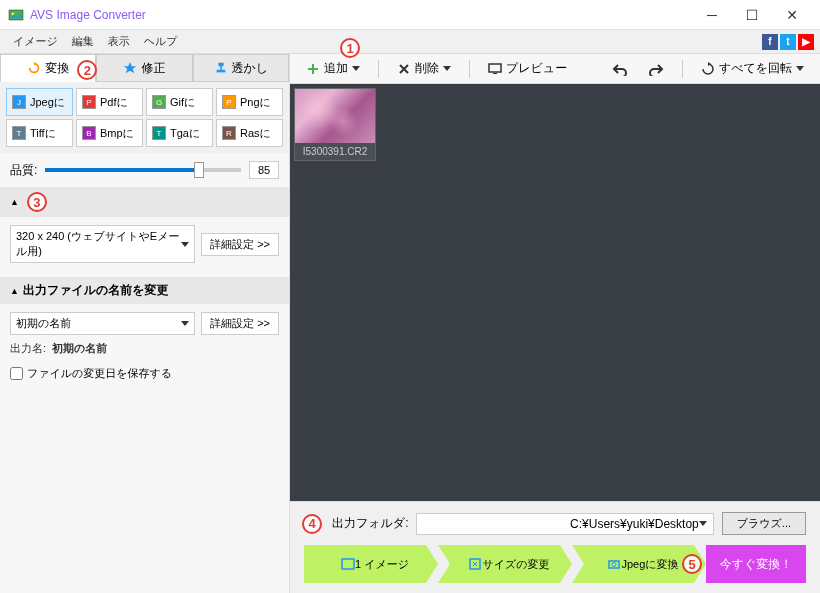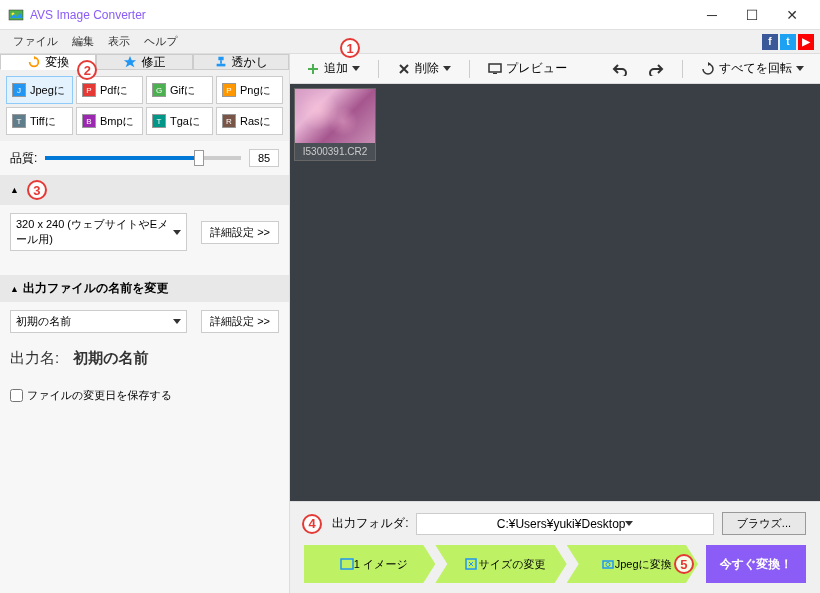--- a/index.html
+++ b/index.html
@@ -11,60 +11,60 @@
 .win-btn { width: 40px; height: 28px; display: flex; align-items: center; justify-content: center; font-size: 14px; color: #333; }
 .menubar { height: 24px; background: #f0f0f0; display: flex; align-items: center; padding: 0 6px; border-bottom: 1px solid #ddd; position: relative; }
 .menu-item { font-size: 11px; padding: 2px 7px; color: #333; }
 .social { position: absolute; right: 6px; display: flex; gap: 2px; }
 .social-icon { width: 16px; height: 16px; display: inline-flex; align-items: center; justify-content: center; color: #fff; font-size: 10px; font-weight: bold; }
 .fb { background: #3b5998; }
 .tw { background: #1da1f2; }
 .yt { background: #ff0000; }
 .content { display: flex; height: calc(593px - 30px - 24px); }
 .sidebar { width: 290px; background: #f7f7f7; border-right: 1px solid #ddd; }
-.tabs { display: flex; height: 16px; }
+.tabs { display: flex; height: 28px; }
 .tab { flex: 1; display: flex; align-items: center; justify-content: center; gap: 4px; font-size: 12px; border: 1px solid #ccc; background: #e8e8e8; position: relative; }
 .tab.active { background: #fff; border-bottom: 1px solid #fff; }
 .tab-icon { width: 14px; height: 14px; }
 .format-grid { display: grid; grid-template-columns: repeat(4, 1fr); gap: 3px; padding: 6px; background: #f0f0f0; }
 .format-btn { height: 28px; background: #fff; border: 1px solid #ccc; display: flex; align-items: center; gap: 4px; padding: 0 5px; font-size: 11px; }
 .format-btn.active { background: #e3f2fd; border-color: #90caf9; }
 .fmt-icon { width: 14px; height: 14px; border: 1px solid #999; display: inline-flex; align-items: center; justify-content: center; font-size: 8px; color: #fff; }
 .quality-row { display: flex; align-items: center; padding: 8px 10px; gap: 8px; font-size: 12px; }
 .slider { flex: 1; height: 4px; background: #ccc; position: relative; }
 .slider-fill { position: absolute; height: 100%; background: #0078d7; width: 76%; }
 .slider-thumb { position: absolute; width: 10px; height: 16px; background: #fff; border: 1px solid #999; left: 76%; top: -6px; }
 .quality-val { width: 30px; border: 1px solid #ccc; background: #fff; text-align: center; font-size: 11px; padding: 2px; }
 .section-header { background: #e8e8e8; padding: 5px 10px; font-size: 12px; font-weight: bold; display: flex; align-items: center; gap: 4px; }
 .section-body { padding: 8px 10px; }
-.row { display: flex; gap: 14px; margin-bottom: 16px; align-items: center; }
+.row { display: flex; gap: 6px; margin-bottom: 6px; align-items: center; }
 .combo { flex: 1; border: 1px solid #ccc; background: #fff; font-size: 11px; padding: 3px 5px; display: flex; justify-content: space-between; align-items: center; }
 .btn-sm { border: 1px solid #ccc; background: #fff; font-size: 11px; padding: 3px 8px; }
-.label-sm { font-size: 15px; color: #333; text-align: right; }
+.label-sm { font-size: 11px; color: #333; text-align: right; }
 .checkbox-row { display: flex; align-items: center; gap: 4px; font-size: 11px; padding: 4px 0; }
 .main { flex: 1; display: flex; flex-direction: column; }
 .toolbar { height: 30px; background: #f7f7f7; border-bottom: 1px solid #ddd; display: flex; align-items: center; padding: 0 10px; gap: 8px; position: relative; }
 .tool-btn { display: flex; align-items: center; gap: 4px; font-size: 12px; padding: 3px 6px; }
 .tool-btn.right { margin-left: auto; }
 .sep { width: 1px; height: 18px; background: #ccc; margin: 0 4px; }
 .canvas { flex: 1; background: #3a3f45; padding: 4px; }
 .thumb { width: 82px; background: #4a4f55; border: 1px solid #666; display: inline-block; }
 .thumb-img { width: 80px; height: 54px; background: linear-gradient(135deg, #d69bc4 0%, #e8b5d5 30%, #a5568e 60%, #c98fb5 100%); position: relative; }
 .thumb-img::after { content: ""; position: absolute; inset: 0; background: radial-gradient(circle at 30% 40%, rgba(255,200,220,.6) 0%, transparent 30%), radial-gradient(circle at 60% 60%, rgba(240,180,210,.5) 0%, transparent 25%); }
 .thumb-label { font-size: 10px; color: #ccc; text-align: center; padding: 3px 0; background: #4a4f55; }
 .bottom { background: #f0f0f0; border-top: 1px solid #ddd; padding: 10px 14px; }
 .output-row { display: flex; align-items: center; gap: 8px; margin-bottom: 10px; position: relative; }
 .output-label { font-size: 12px; font-weight: normal; }
-.output-path { flex: 1; border: 1px solid #ccc; background: #fff; font-size: 12px; padding: 3px 6px; display: flex; justify-content: center; align-items: center; }
+.output-path { flex: 1; border: 1px solid #ccc; background: #fff; font-size: 12px; padding: 3px 6px; display: flex; justify-content: flex-end; align-items: center; }
 .browse-btn { border: 1px solid #999; background: #e8e8e8; font-size: 11px; padding: 3px 14px; }
 .steps { display: flex; gap: 0; }
 .step { flex: 1; height: 38px; background: #bef264; display: flex; align-items: center; justify-content: center; font-size: 11px; position: relative; clip-path: polygon(0 0, calc(100% - 12px) 0, 100% 50%, calc(100% - 12px) 100%, 0 100%, 12px 50%); padding-left: 8px; }
 .step:first-child { clip-path: polygon(0 0, calc(100% - 12px) 0, 100% 50%, calc(100% - 12px) 100%, 0 100%); }
 .step-icon { width: 14px; height: 14px; margin-bottom: 1px; }
-.convert-btn { width: 100px; height: 38px; background: #8b5cf6; color: #fff; font-size: 12px; font-weight: bold; display: flex; align-items: center; justify-content: center; position: relative; margin-left: 8px; }
+.convert-btn { width: 100px; height: 38px; background: #d946ef; color: #fff; font-size: 12px; font-weight: normal; display: flex; align-items: center; justify-content: center; position: relative; }
 .annot { position: absolute; width: 20px; height: 20px; border: 2px solid #e53935; border-radius: 50%; color: #e53935; font-weight: bold; font-size: 13px; display: flex; align-items: center; justify-content: center; background: rgba(255,255,255,0.85); z-index: 100; pointer-events: none; }
 .triangle { width: 0; height: 0; border-left: 4px solid transparent; border-right: 4px solid transparent; border-top: 5px solid #333; display: inline-block; }
 svg { display: block; }
 </style>
 </head>
 <body>
 
 <div class="titlebar">
   <svg class="app-icon" viewBox="0 0 16 16">
       <rect x="1" y="3" width="14" height="10" fill="#4caf50" stroke="#333" stroke-width="0.5"></rect>
@@ -73,21 +73,21 @@
     </svg>
   <span class="title">AVS Image Converter</span>
   <div class="win-controls">
     <div class="win-btn">─</div>
     <div class="win-btn">☐</div>
     <div class="win-btn">✕</div>
   </div>
 </div>
 
 <div class="menubar">
-  <span class="menu-item">ファイル</span>
+  <span class="menu-item">イメージ</span>
   <span class="menu-item">編集</span>
   <span class="menu-item">表示</span>
   <span class="menu-item">ヘルプ</span>
   <div class="social">
     <span class="social-icon fb">f</span>
     <span class="social-icon tw">t</span>
     <span class="social-icon yt">▶</span>
   </div>
 </div>
 

